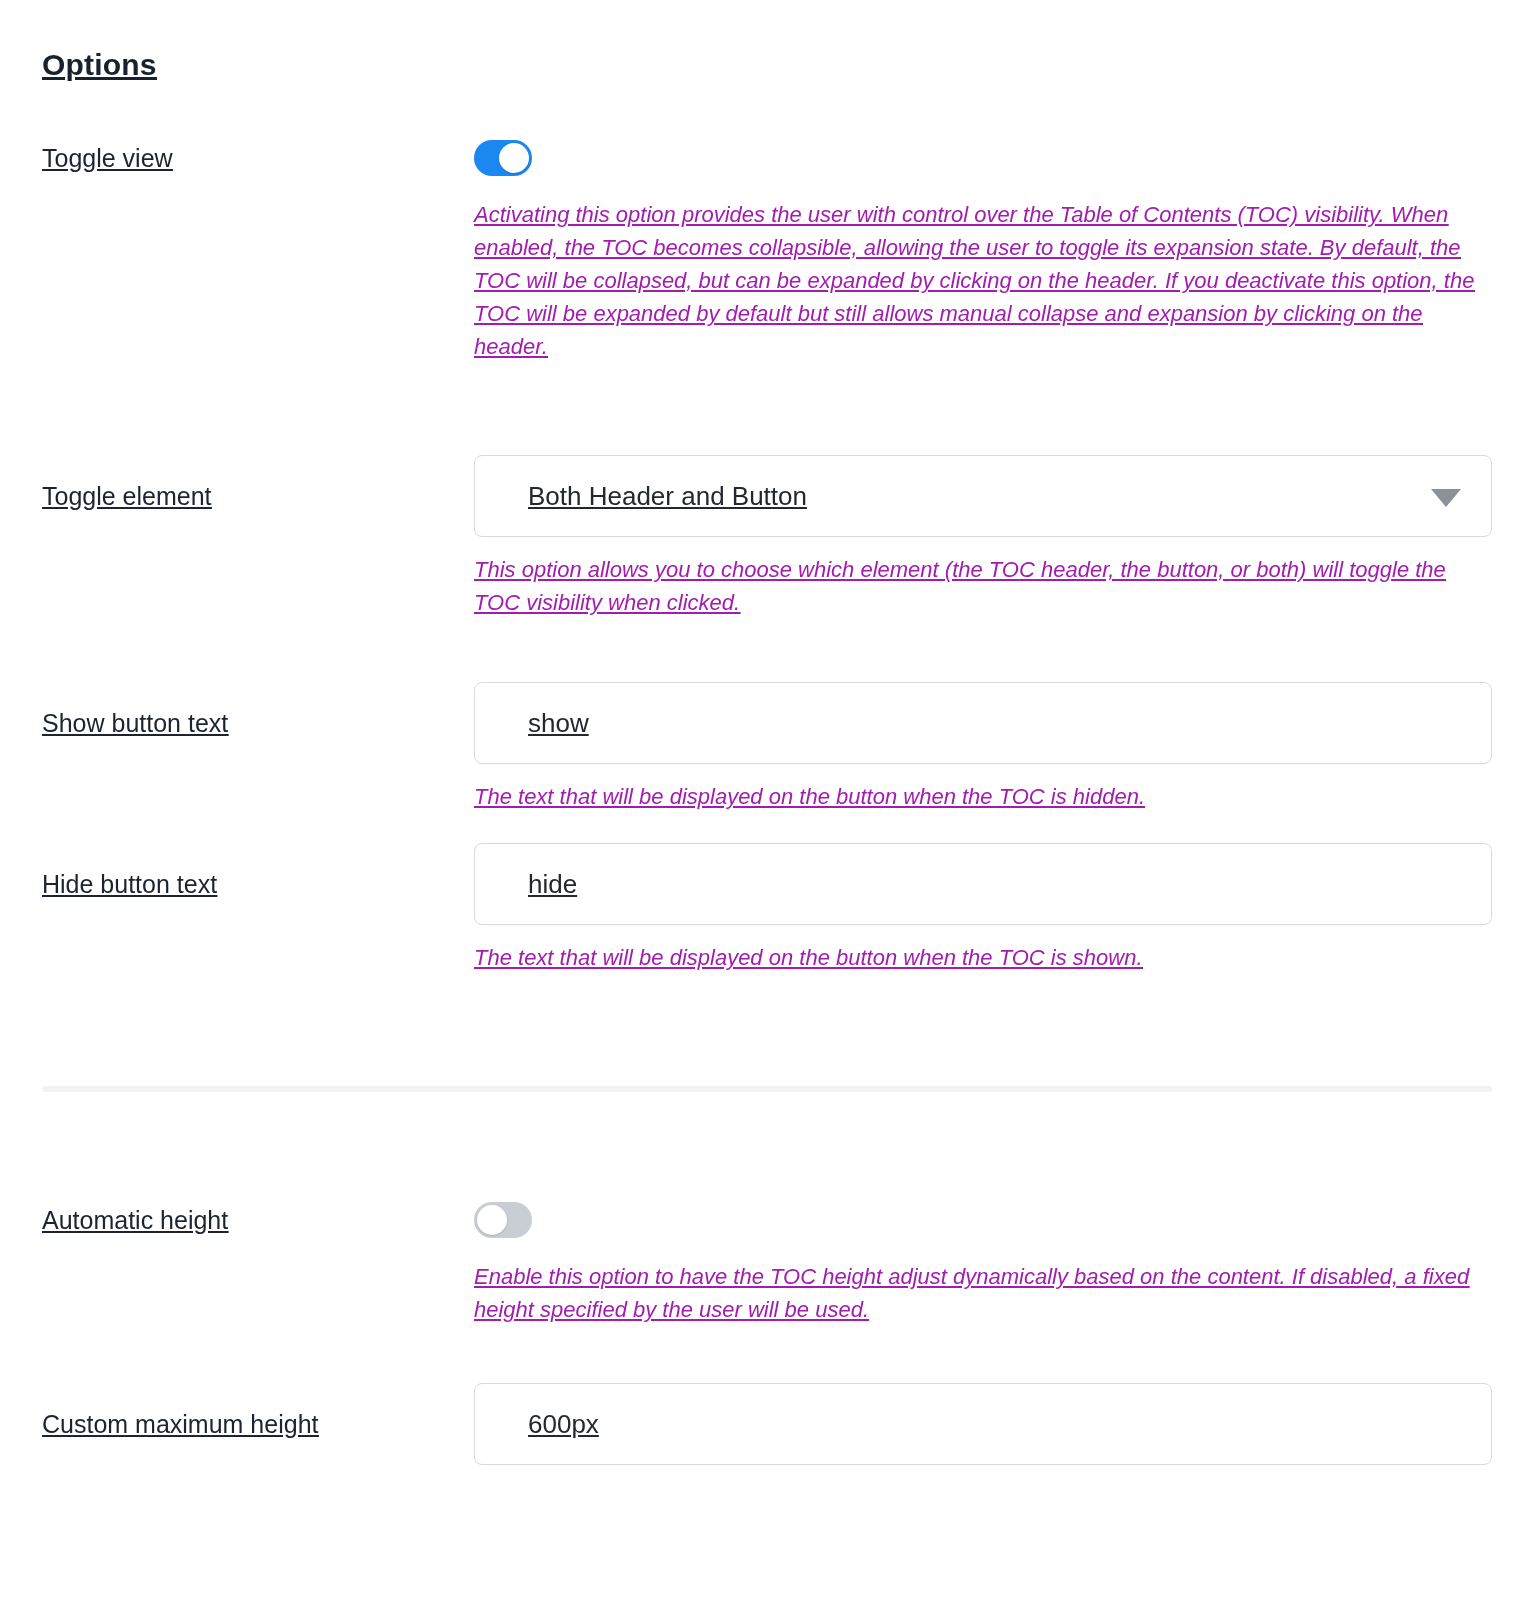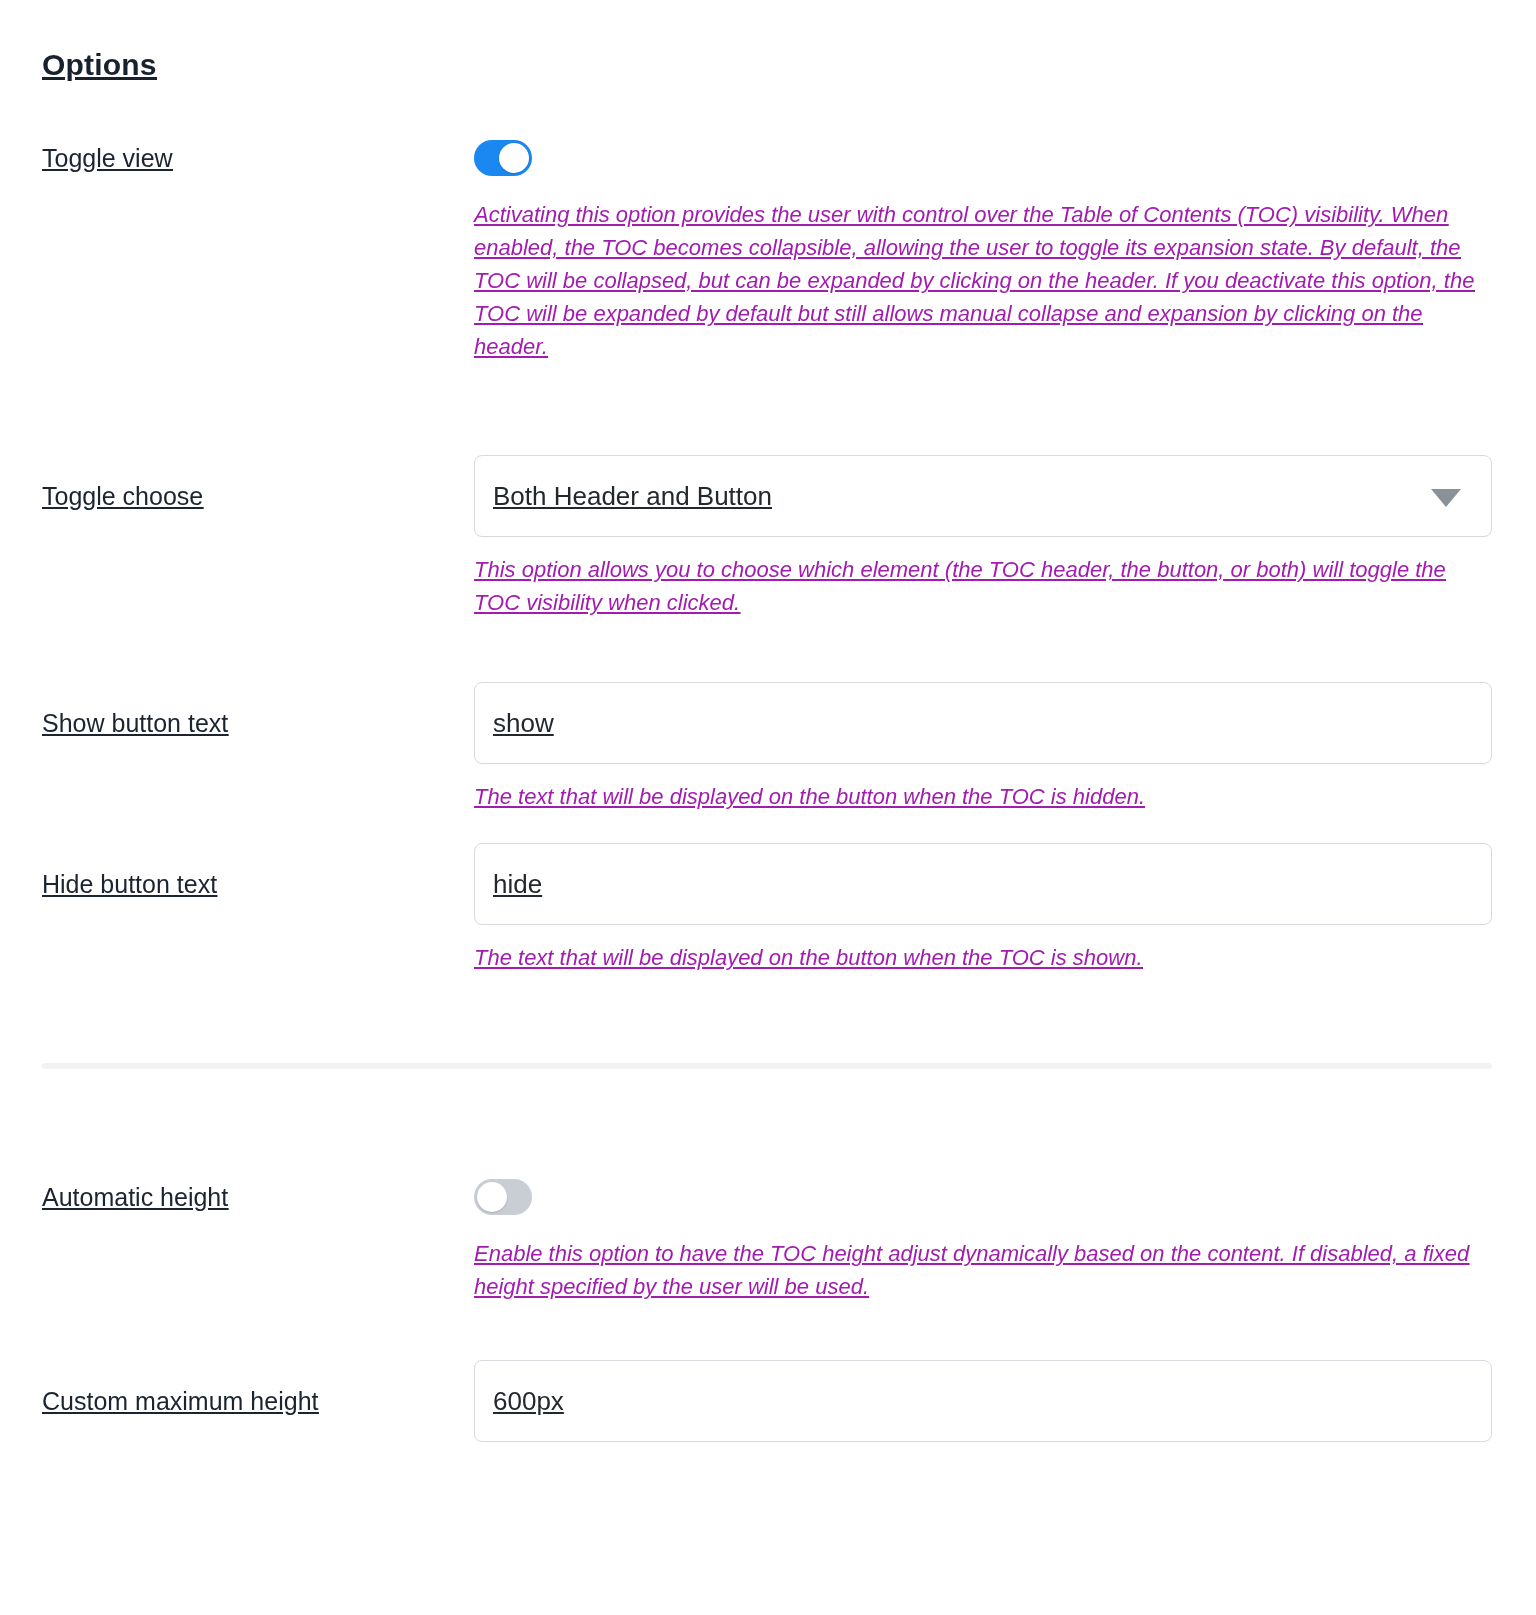--- a/index.html
+++ b/index.html
@@ -46,21 +46,21 @@
   
   .text-input, .select-box {
     width: 100%;
     height: 82px;
     background: #ffffff;
     border: 1px solid #d7dbe0;
     border-radius: 8px;
     font-family: "Liberation Sans", "DejaVu Sans", sans-serif;
     font-size: 26px;
     color: #23282f;
-    padding: 0 40px 0 18px;
+    padding: 0 40px 0 53px;
     outline: none;
     box-shadow: 0 1px 1px rgba(0,0,0,0.02);
   }
   .select-box {
     display: flex;
     align-items: center;
     position: relative;
     cursor: pointer;
     user-select: none;
   }
@@ -109,42 +109,42 @@
     height: 6px;
     border-radius: 3px;
     background: #f1f2f4;
     margin: 0 0 0 0;
   }
 
   
   .row-toggle-view    { margin-bottom: 92px; }
   .row-toggle-element { margin-bottom: 63px; }
   .row-show-text      { margin-bottom: 30px; }
-  .row-hide-text      { margin-bottom: 89px; justify-content: flex-end; }
+  .row-hide-text      { margin-bottom: 112px; justify-content: flex-end; }
   .divider-wrap       { margin-bottom: 110px; }
   .row-auto-height    { margin-bottom: 57px; }
   .row-max-height     { margin-bottom: 0; }
 </style>
 </head>
 <body>
 
 <h1 class="page-title">Options</h1>
 
 <div class="form-row row-toggle-view">
   <div class="row-label for-toggle">Toggle view</div>
   <div class="row-control">
     <div class="toggle" data-state="on">
       <span class="knob"></span>
     </div>
     <p class="field-desc desc-after-toggle">Activating this option provides the user with control over the Table of Contents (TOC) visibility. When enabled, the TOC becomes collapsible, allowing the user to toggle its expansion state. By default, the TOC will be collapsed, but can be expanded by clicking on the header. If you deactivate this option, the TOC will be expanded by default but still allows manual collapse and expansion by clicking on the header.</p>
   </div>
 </div>
 
 <div class="form-row row-toggle-element">
-  <div class="row-label for-box">Toggle choose</div>
+  <div class="row-label for-box">Toggle element</div>
   <div class="row-control">
     <div class="select-box">
       <span class="select-value">Both Header and Button</span>
       <span class="chevron-down"></span>
     </div>
     <p class="field-desc desc-after-box">This option allows you to choose which element (the TOC header, the button, or both) will toggle the TOC visibility when clicked.</p>
   </div>
 </div>
 
 <div class="form-row row-show-text">

